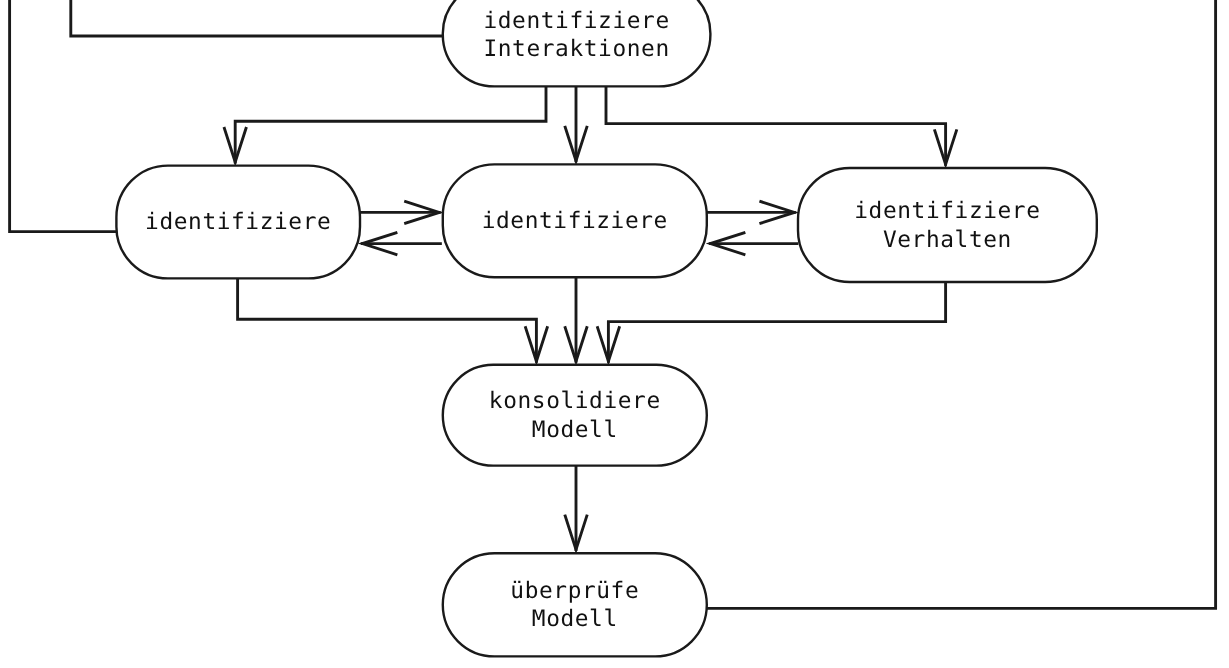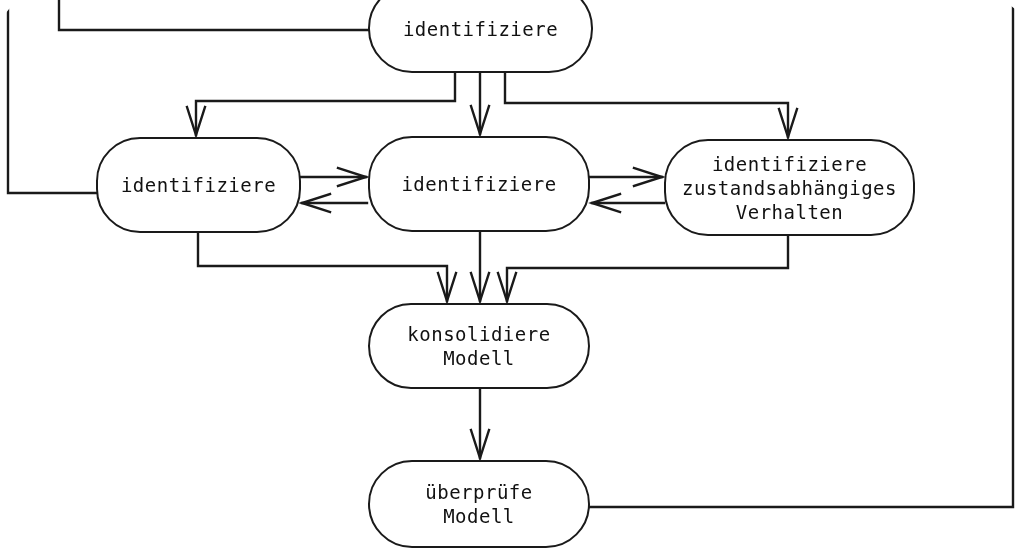--- a/index.html
+++ b/index.html
@@ -7,21 +7,20 @@
     padding: 0;
     background: #ffffff;
   }
   .canvas {
     position: relative;
     width: 1024px;
     height: 557px;
     overflow: hidden;
     background: #ffffff;
     font-family: "DejaVu Sans Mono", "Liberation Mono", monospace;
-    border-radius: 31px;
   }
   .edge-layer {
     position: absolute;
     left: 0;
     top: 0;
     z-index: 1;
   }
   .edge-layer polyline {
     fill: none;
     stroke: var(--stroke, #1a1a1a);
@@ -83,30 +82,30 @@
       <polyline points="471,273 480,301 489,273"></polyline>
       <polyline points="788,236 788,268 507,268 507,301"></polyline>
       <polyline points="498,273 507,301 516,273"></polyline>
       <polyline points="480,389 480,458"></polyline>
       <polyline points="471,430 480,458 489,430"></polyline>
       <polyline points="590,507 1013,507 1013,0"></polyline>
     </svg>
   <div class="node-layer">
       <div class="node" style="left: 368px; top: -16px; width: 225px; height: 89px;">
         <div class="node-line">identifiziere</div>
+        <div class="node-line">Interaktionen</div>
       </div>
       <div class="node" style="left: 96px; top: 137px; width: 205px; height: 96px;">
         <div class="node-line">identifiziere</div>
       </div>
       <div class="node" style="left: 368px; top: 136px; width: 222px; height: 96px;">
         <div class="node-line">identifiziere</div>
       </div>
       <div class="node" style="left: 664px; top: 139px; width: 251px; height: 97px;">
         <div class="node-line">identifiziere</div>
-        <div class="node-line">zustandsabhängiges</div>
         <div class="node-line">Verhalten</div>
       </div>
       <div class="node" style="left: 368px; top: 303px; width: 222px; height: 86px; text-align: center;">
         <div class="node-line">konsolidiere</div>
         <div class="node-line">Modell</div>
       </div>
       <div class="node" style="left: 368px; top: 460px; width: 222px; height: 88px;">
         <div class="node-line">überprüfe</div>
         <div class="node-line">Modell</div>
       </div>

